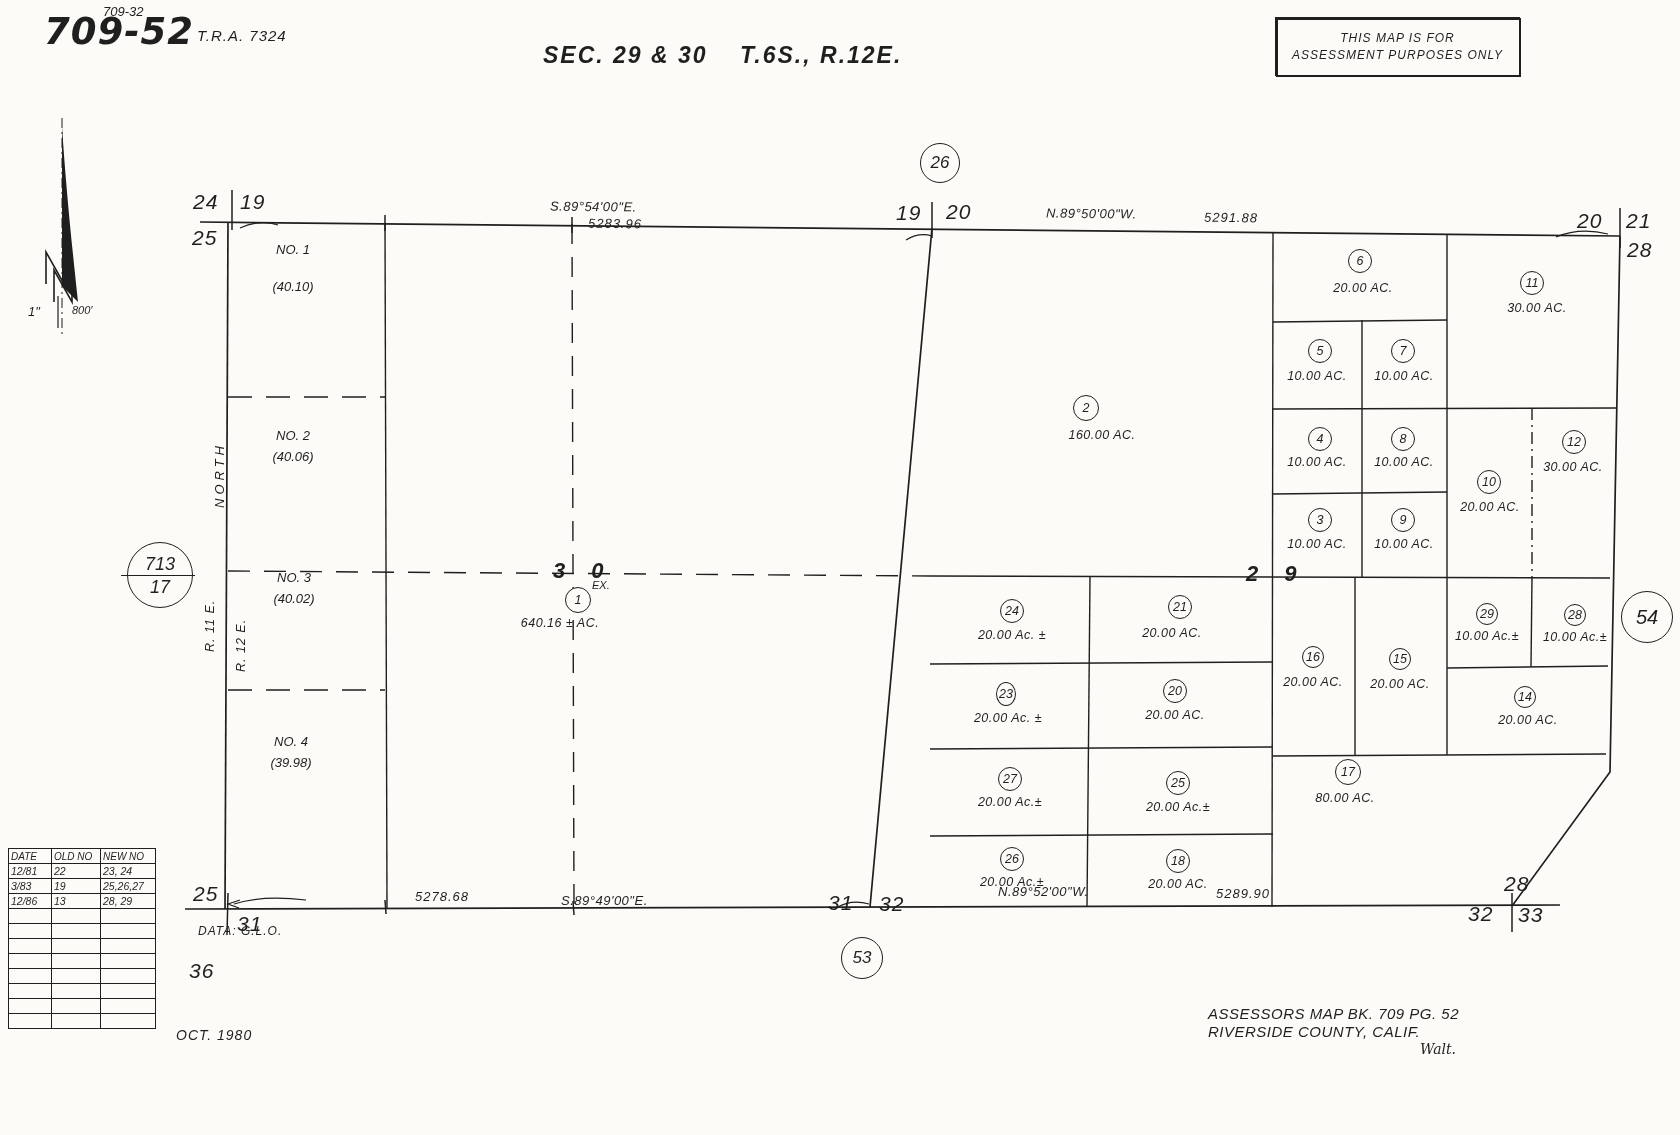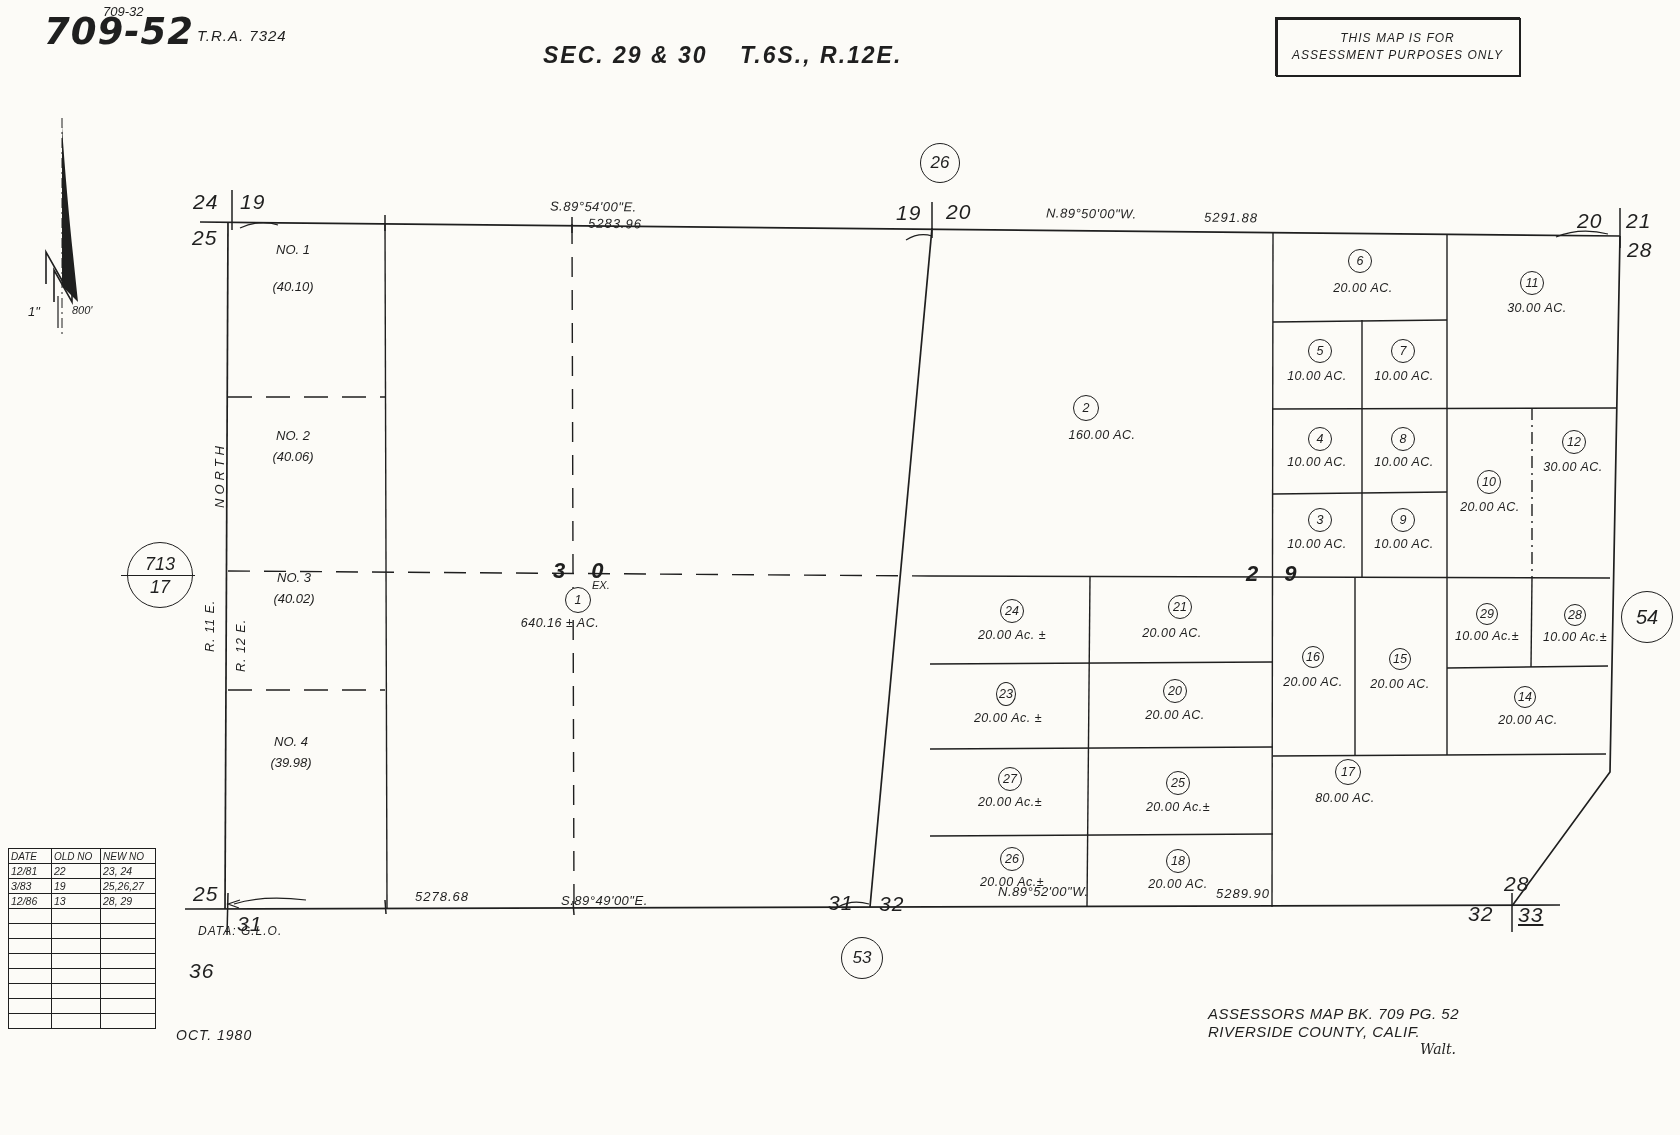--- a/index.html
+++ b/index.html
@@ -123,21 +123,21 @@
   <div class="t big" style="left:1577px;top:209px;">20</div>
   <div class="t big" style="left:1626px;top:209px;">21</div>
   <div class="t big" style="left:1627px;top:238px;">28</div>
   <div class="t big" style="left:193px;top:882px;">25</div>
   <div class="t big" style="left:189px;top:911px;margin-top:48px;">36</div>
   <div class="t big" style="left:237px;top:912px;">31</div>
   <div class="t big" style="left:828px;top:891px;">31</div>
   <div class="t big" style="left:879px;top:892px;">32</div>
   <div class="t big" style="left:1504px;top:872px;">28</div>
   <div class="t big" style="left:1468px;top:902px;">32</div>
-  <div class="t big" style="left:1518px;top:903px;text-decoration:underline;">33</div>
+  <div class="t big" style="left:1518px;top:903px;">33</div>
 
   <div class="t bear" style="left:550px;top:199px;transform:rotate(0.7deg);">S.89°54'00"E.</div>
   <div class="t dist" style="left:588px;top:216px;transform:rotate(0.7deg);">5283.96</div>
   <div class="t bear" style="left:1046px;top:206px;transform:rotate(0.7deg);">N.89°50'00"W.</div>
   <div class="t dist" style="left:1204px;top:210px;transform:rotate(0.7deg);">5291.88</div>
   <div class="t dist" style="left:415px;top:889px;">5278.68</div>
   <div class="t bear" style="left:561px;top:893px;">S.89°49'00"E.</div>
   <div class="t bear" style="left:998px;top:884px;">N.89°52'00"W.</div>
   <div class="t dist" style="left:1216px;top:886px;">5289.90</div>
 

